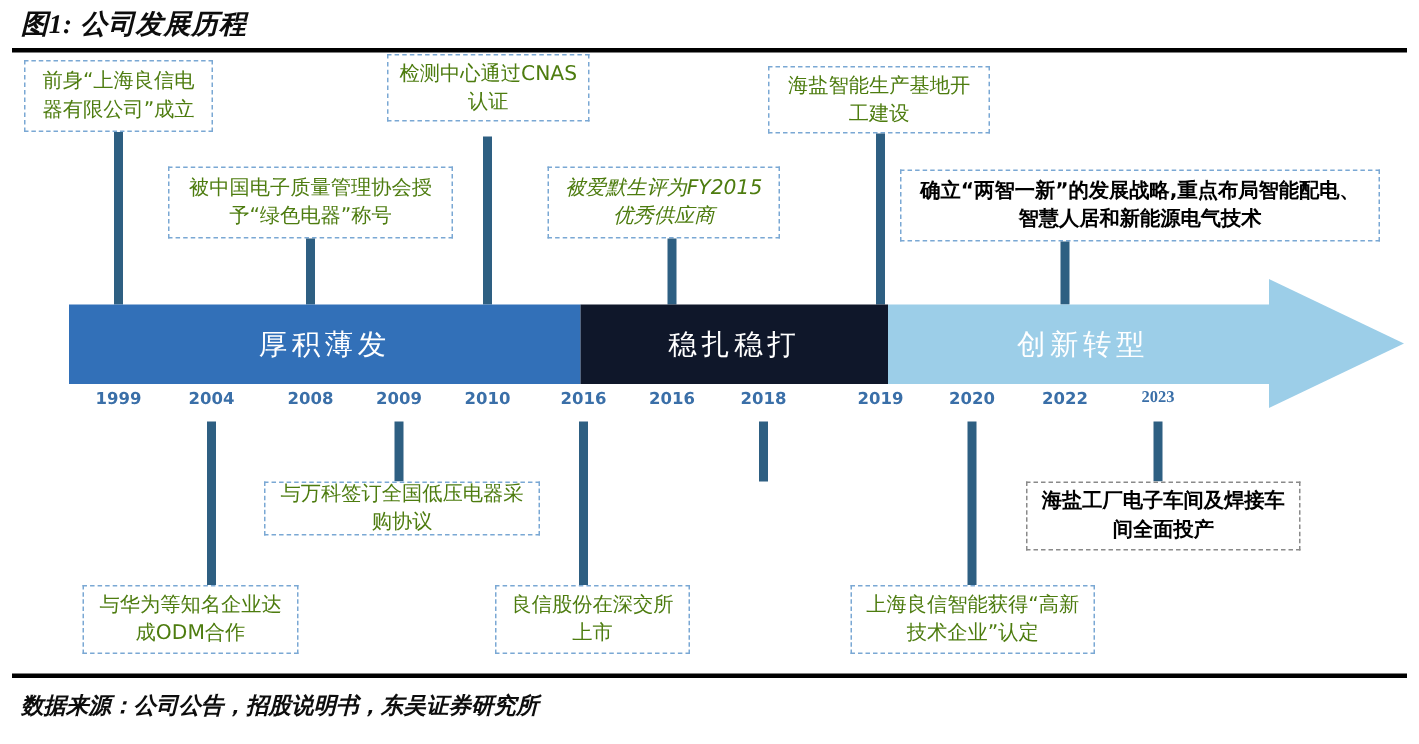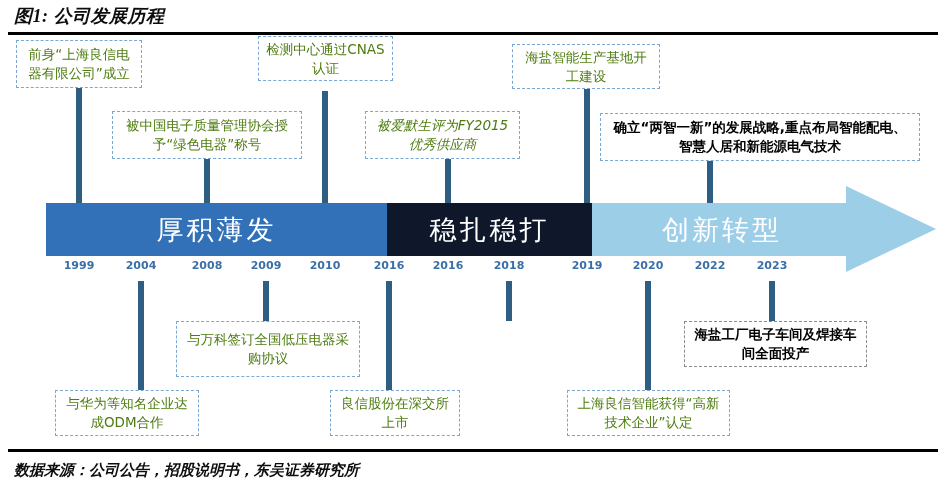--- a/index.html
+++ b/index.html
@@ -26,21 +26,21 @@
     position:absolute;left:14px;top:461px;
     font-family:"Liberation Serif","DejaVu Serif",serif;
     font-weight:bold;font-style:italic;
     font-size:15px;color:#0d0d0d;white-space:nowrap;
   }
 
   
   .bar{position:absolute;left:46px;top:203px;width:850px;height:53px;}
   .seg{position:absolute;top:0;height:53px;display:flex;align-items:center;justify-content:center;}
   .seg span{
-    color:#ffffff;font-size:27px;font-weight:normal;letter-spacing:3px;
+    color:#ffffff;font-size:19px;font-weight:normal;letter-spacing:3px;
     font-family:"DejaVu Sans","Liberation Sans",sans-serif;
   }
   .seg-1{left:0;width:341px;background:#3270b8;}
   .seg-2{left:341px;width:205px;background:#0f172a;}
   .seg-3{left:546px;width:260px;background:#9ccee8;}
   .arrowhead{
     position:absolute;left:800px;top:-17px;width:0;height:0;
     border-top:43px solid transparent;
     border-bottom:43px solid transparent;
     border-left:90px solid #9ccee8;
@@ -115,30 +115,30 @@
   <div class="year" style="left:141px;">2004</div>
   <div class="year" style="left:207px;">2008</div>
   <div class="year" style="left:266px;">2009</div>
   <div class="year" style="left:325px;">2010</div>
   <div class="year" style="left:389px;">2016</div>
   <div class="year" style="left:448px;">2016</div>
   <div class="year" style="left:509px;">2018</div>
   <div class="year" style="left:587px;">2019</div>
   <div class="year" style="left:648px;">2020</div>
   <div class="year" style="left:710px;">2022</div>
-  <div class="year" style="left:772px;">2023</div>
+  <div class="year" style="left:772px;font-family:Liberation Serif, serif;">2023</div>
 
   <div class="conn conn-down" style="left:141px;top:281px;height:109px;"></div>
   <div class="conn conn-down" style="left:266px;top:281px;height:40px;"></div>
   <div class="conn conn-down" style="left:389px;top:281px;height:109px;"></div>
   <div class="conn conn-down" style="left:509px;top:281px;height:40px;"></div>
   <div class="conn conn-down" style="left:648px;top:281px;height:109px;"></div>
   <div class="conn conn-down" style="left:772px;top:281px;height:40px;"></div>
 
-  <div class="ebox" style="left:176px;top:321px;width:184px;height:56px;">与万科签订全国低压电器采购协议</div>
+  <div class="ebox" style="left:176px;top:321px;width:184px;height:36px;">与万科签订全国低压电器采购协议</div>
 
 
   <div class="ebox bold" style="left:684px;top:321px;width:183px;height:46px;">海盐工厂电子车间及焊接车间全面投产</div>
 
   <div class="ebox" style="left:55px;top:390px;width:144px;height:46px;">与华为等知名企业达成ODM合作</div>
 
   <div class="ebox" style="left:330px;top:390px;width:130px;height:46px;">良信股份在深交所上市</div>
 
   <div class="ebox" style="left:567px;top:390px;width:163px;height:46px;">上海良信智能获得“高新技术企业”认定</div>
 

